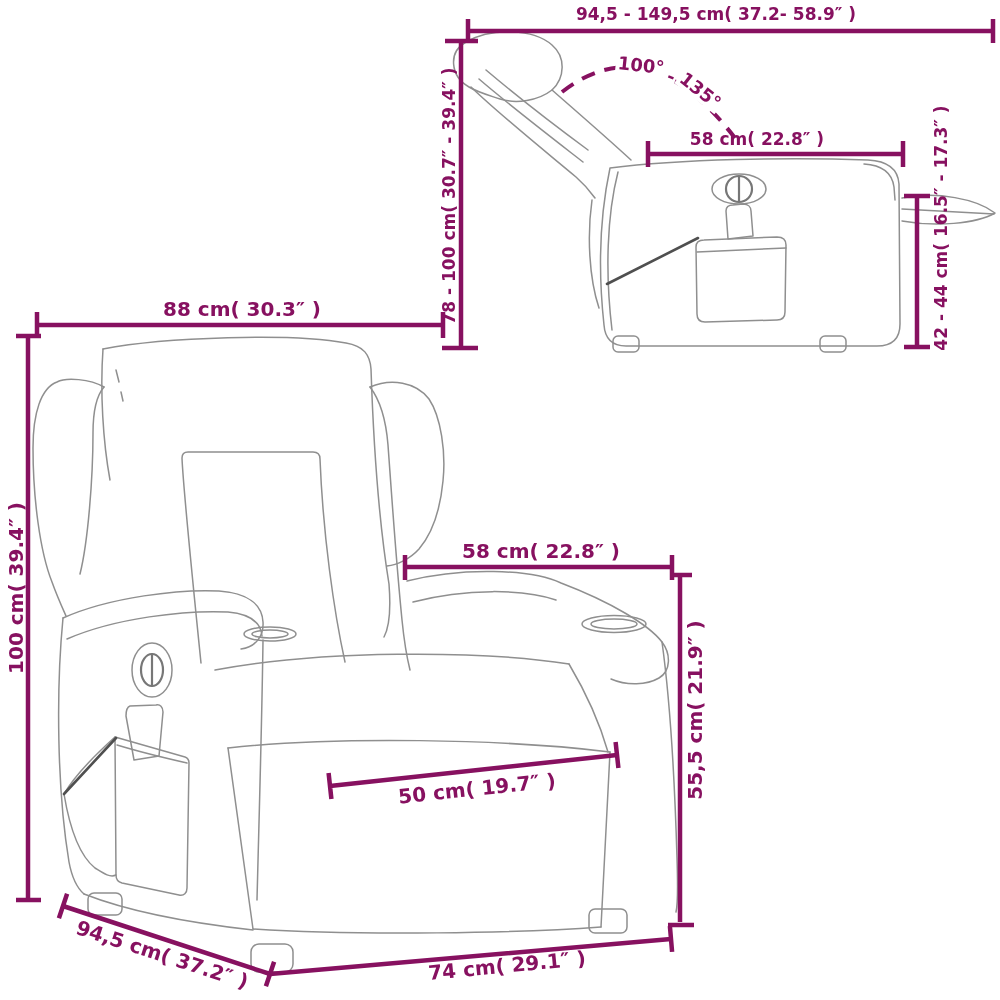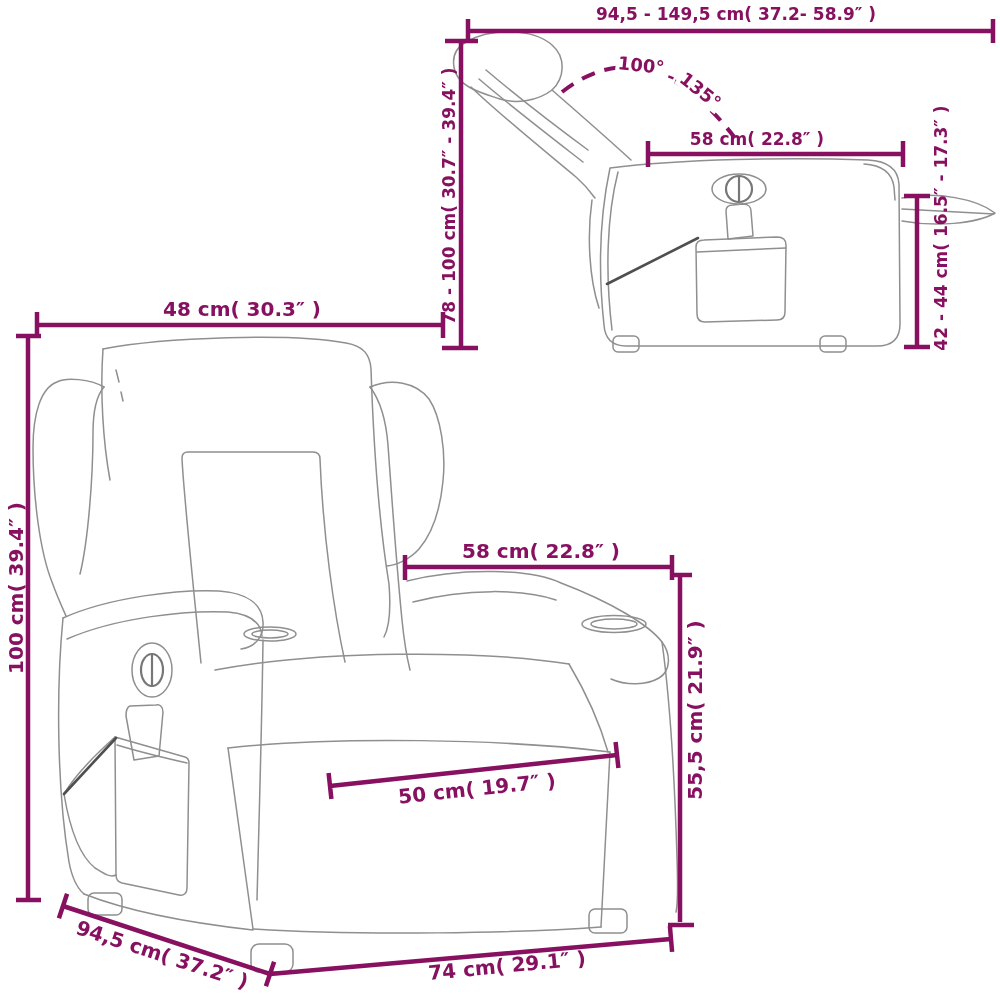--- a/index.html
+++ b/index.html
@@ -162,33 +162,33 @@
       <g>
         <path class="dim" d="M63,906 L270,974 M67.1,893.7 L58.9,918.3 M274.1,961.7 L265.9,986.3"></path>
       </g>
 
       <g>
         <path class="dim" d="M270,974 L671,939 M669.9,926.1 L672.1,951.9"></path>
       </g>
     </g>
   </svg>
 
-  <div class="dim-label" style="left:716px;top:15px;font-size:17px;margin-left:20px;">94,5 - 149,5 cm( 37.2- 58.9″ )</div>
+  <div class="dim-label" style="left:716px;top:15px;font-size:17px;">94,5 - 149,5 cm( 37.2- 58.9″ )</div>
 
   <div class="dim-label" style="left:450px;top:196px;font-size:17px;--r:-90deg;">78 - 100 cm( 30.7″ - 39.4″ )</div>
 
   <div class="dim-label on-arc" style="left:641px;top:66px;font-size:18px;--r:6deg;">100°</div>
   <div class="dim-label on-arc" style="left:671px;top:77px;font-size:18px;--r:22deg;">-</div>
   <div class="dim-label on-arc" style="left:700px;top:91px;font-size:18px;--r:38deg;">135°</div>
 
   <div class="dim-label" style="left:757px;top:140px;font-size:17px;">58 cm( 22.8″ )</div>
 
   <div class="dim-label" style="left:942px;top:228px;font-size:17px;--r:-90deg;">42 - 44 cm( 16.5″ - 17.3″ )</div>
 
-  <div class="dim-label" style="left:242px;top:309px;font-size:20px;">48 cm( 30.3″ )</div>
+  <div class="dim-label" style="left:242px;top:309px;font-size:20px;">88 cm( 30.3″ )</div>
 
   <div class="dim-label" style="left:16px;top:588px;font-size:20px;--r:-90deg;">100 cm( 39.4″ )</div>
 
   <div class="dim-label" style="left:541px;top:551px;font-size:20px;">58 cm( 22.8″ )</div>
 
   <div class="dim-label" style="left:695px;top:710px;font-size:20px;--r:-90deg;">55,5 cm( 21.9″ )</div>
 
   <div class="dim-label" style="left:477px;top:789px;font-size:20px;--r:-6deg;">50 cm( 19.7″ )</div>
 
   <div class="dim-label" style="left:162px;top:955px;font-size:20px;--r:18deg;">94,5 cm( 37.2″ )</div>

